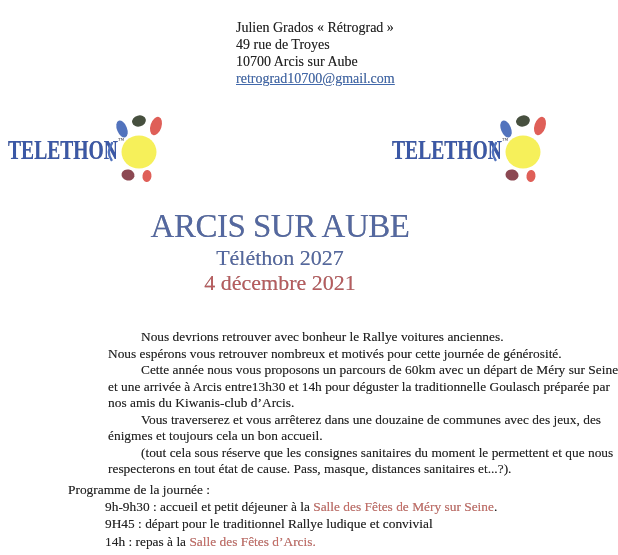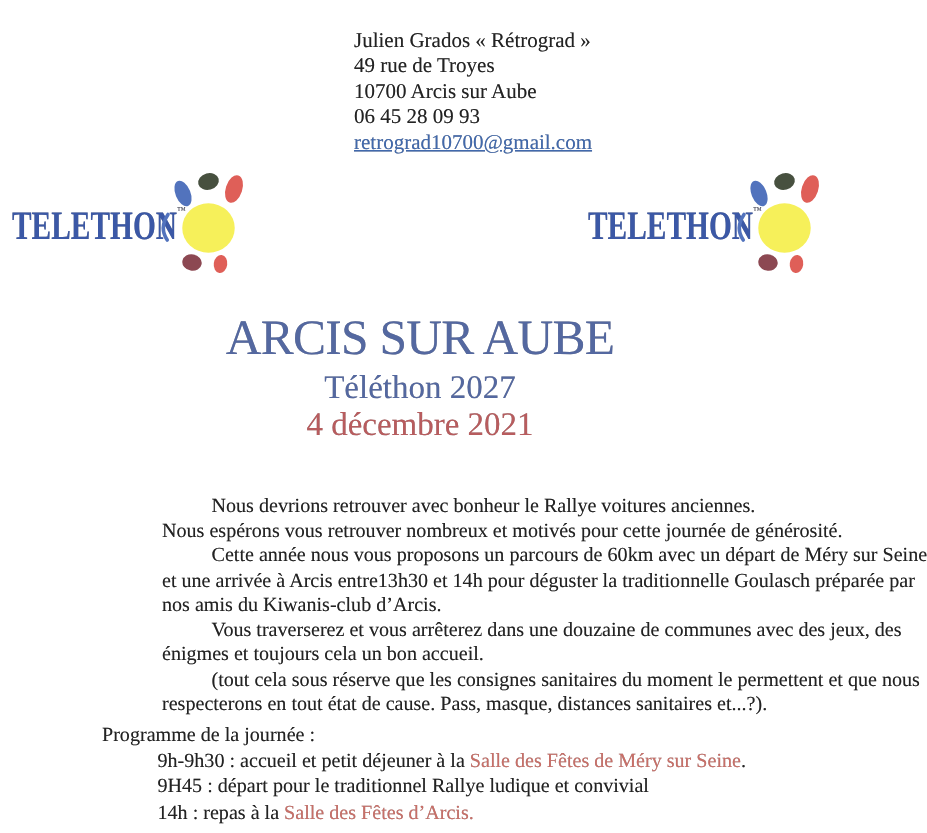--- a/index.html
+++ b/index.html
@@ -99,21 +99,20 @@
 </style>
 </head>
 <body>
 
 <div class="page">
 
   <div class="contact">
     <div>Julien Grados « Rétrograd »</div>
     <div>49 rue de Troyes</div>
     <div>10700 Arcis sur Aube</div>
-    <div>06 45 28 09 93</div>
     <div><a class="email">retrograd10700@gmail.com</a></div>
   </div>
 
   <svg width="0" height="0" style="position:absolute" aria-hidden="true">
     <symbol id="telethon-logo" viewBox="0 0 168 80">
       <text class="logo-text" x="2" y="47" font-size="27" font-weight="bold" textLength="110" lengthAdjust="spacingAndGlyphs">TELETHON</text>
       <text class="logo-tm" x="112" y="30" font-size="6">™</text>
       <g>
         <ellipse class="sun-yellow" cx="133" cy="40" rx="17.5" ry="16.5"></ellipse>
         <ellipse class="mark-blue" cx="116" cy="17" rx="5" ry="9" transform="rotate(-22 116 17)"></ellipse>

